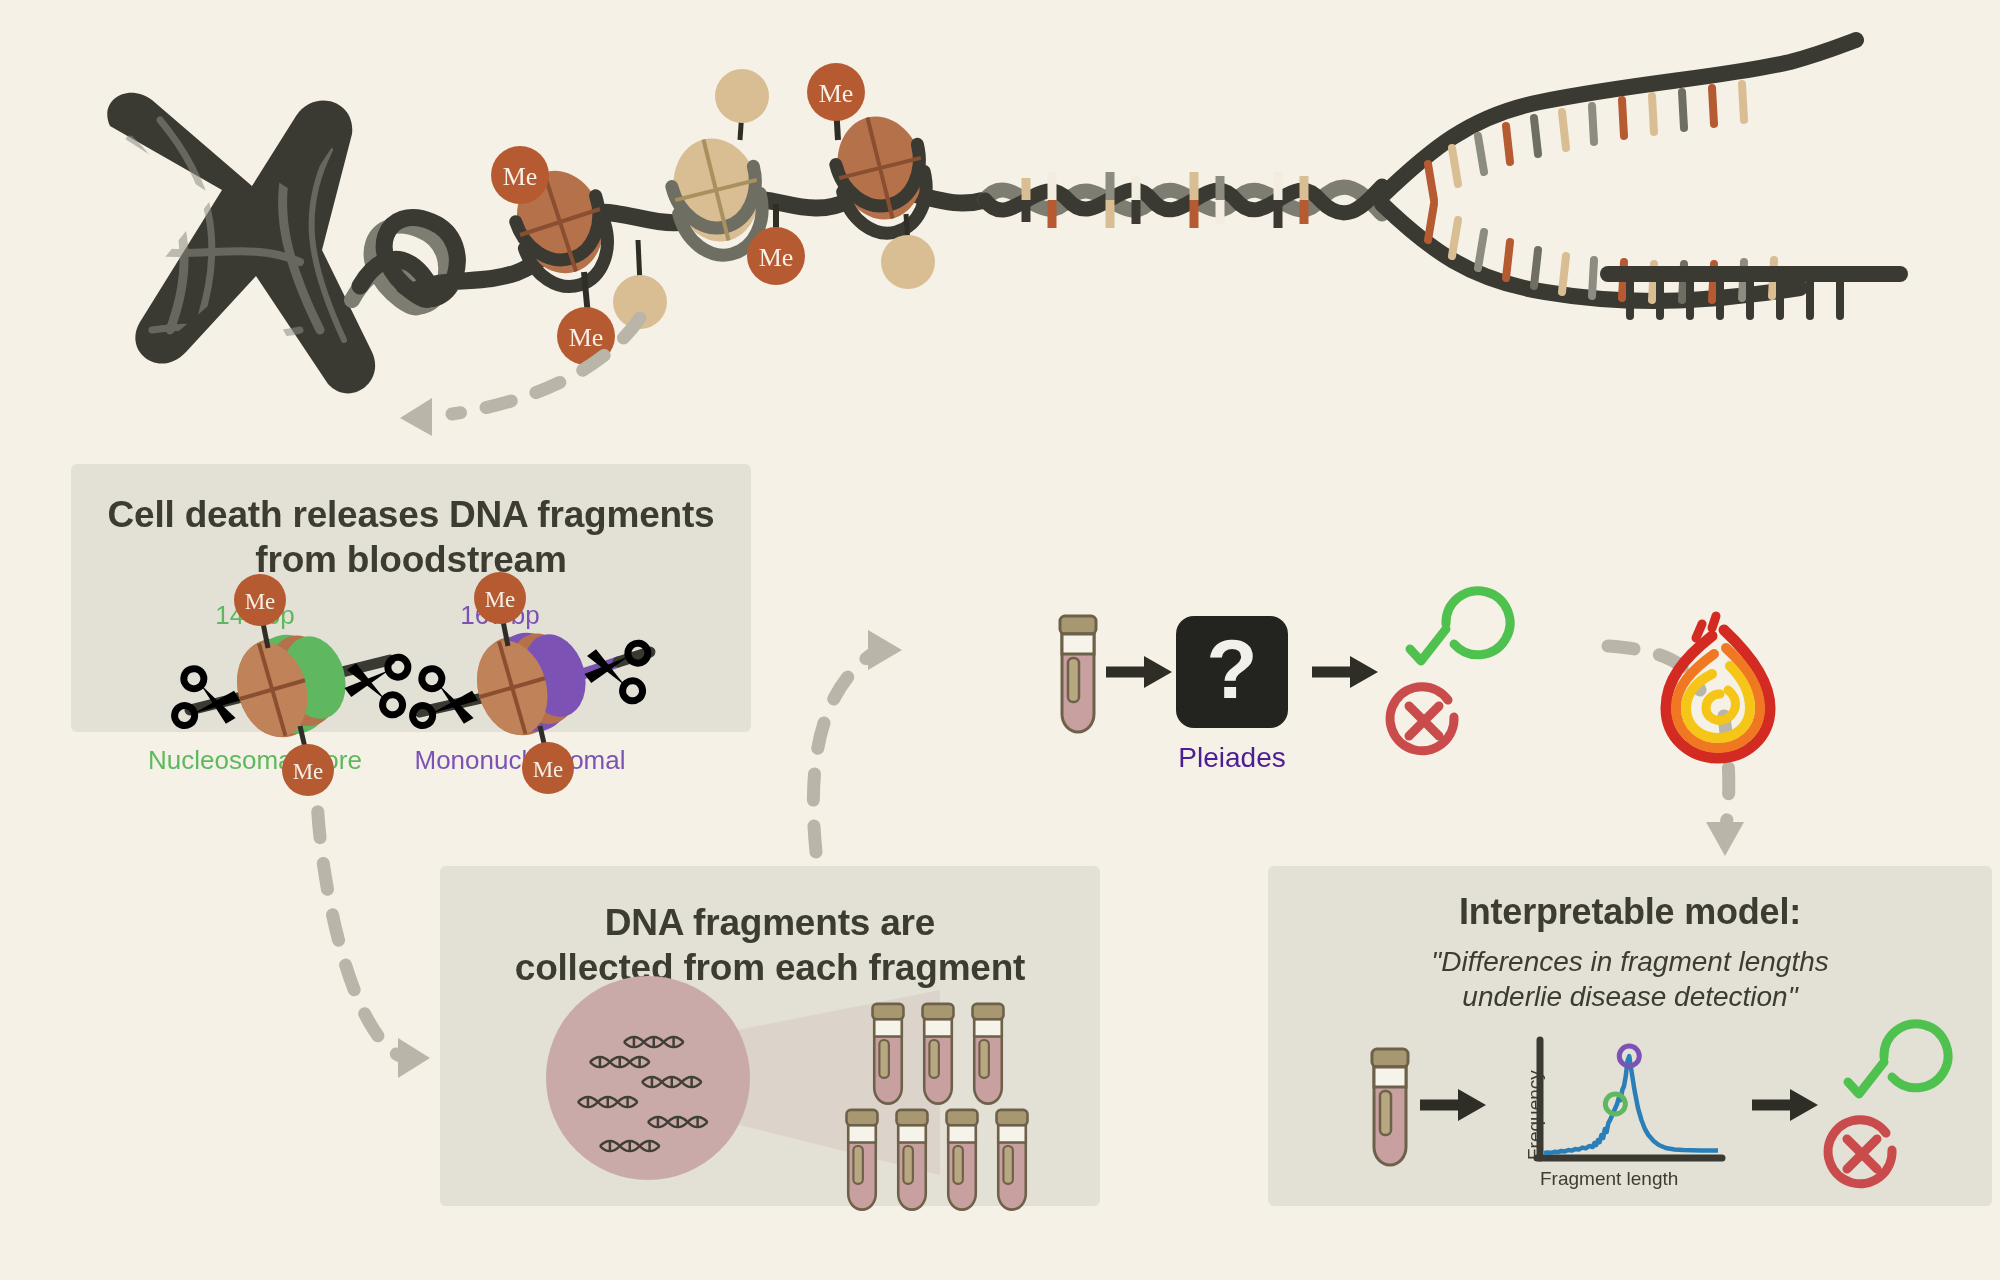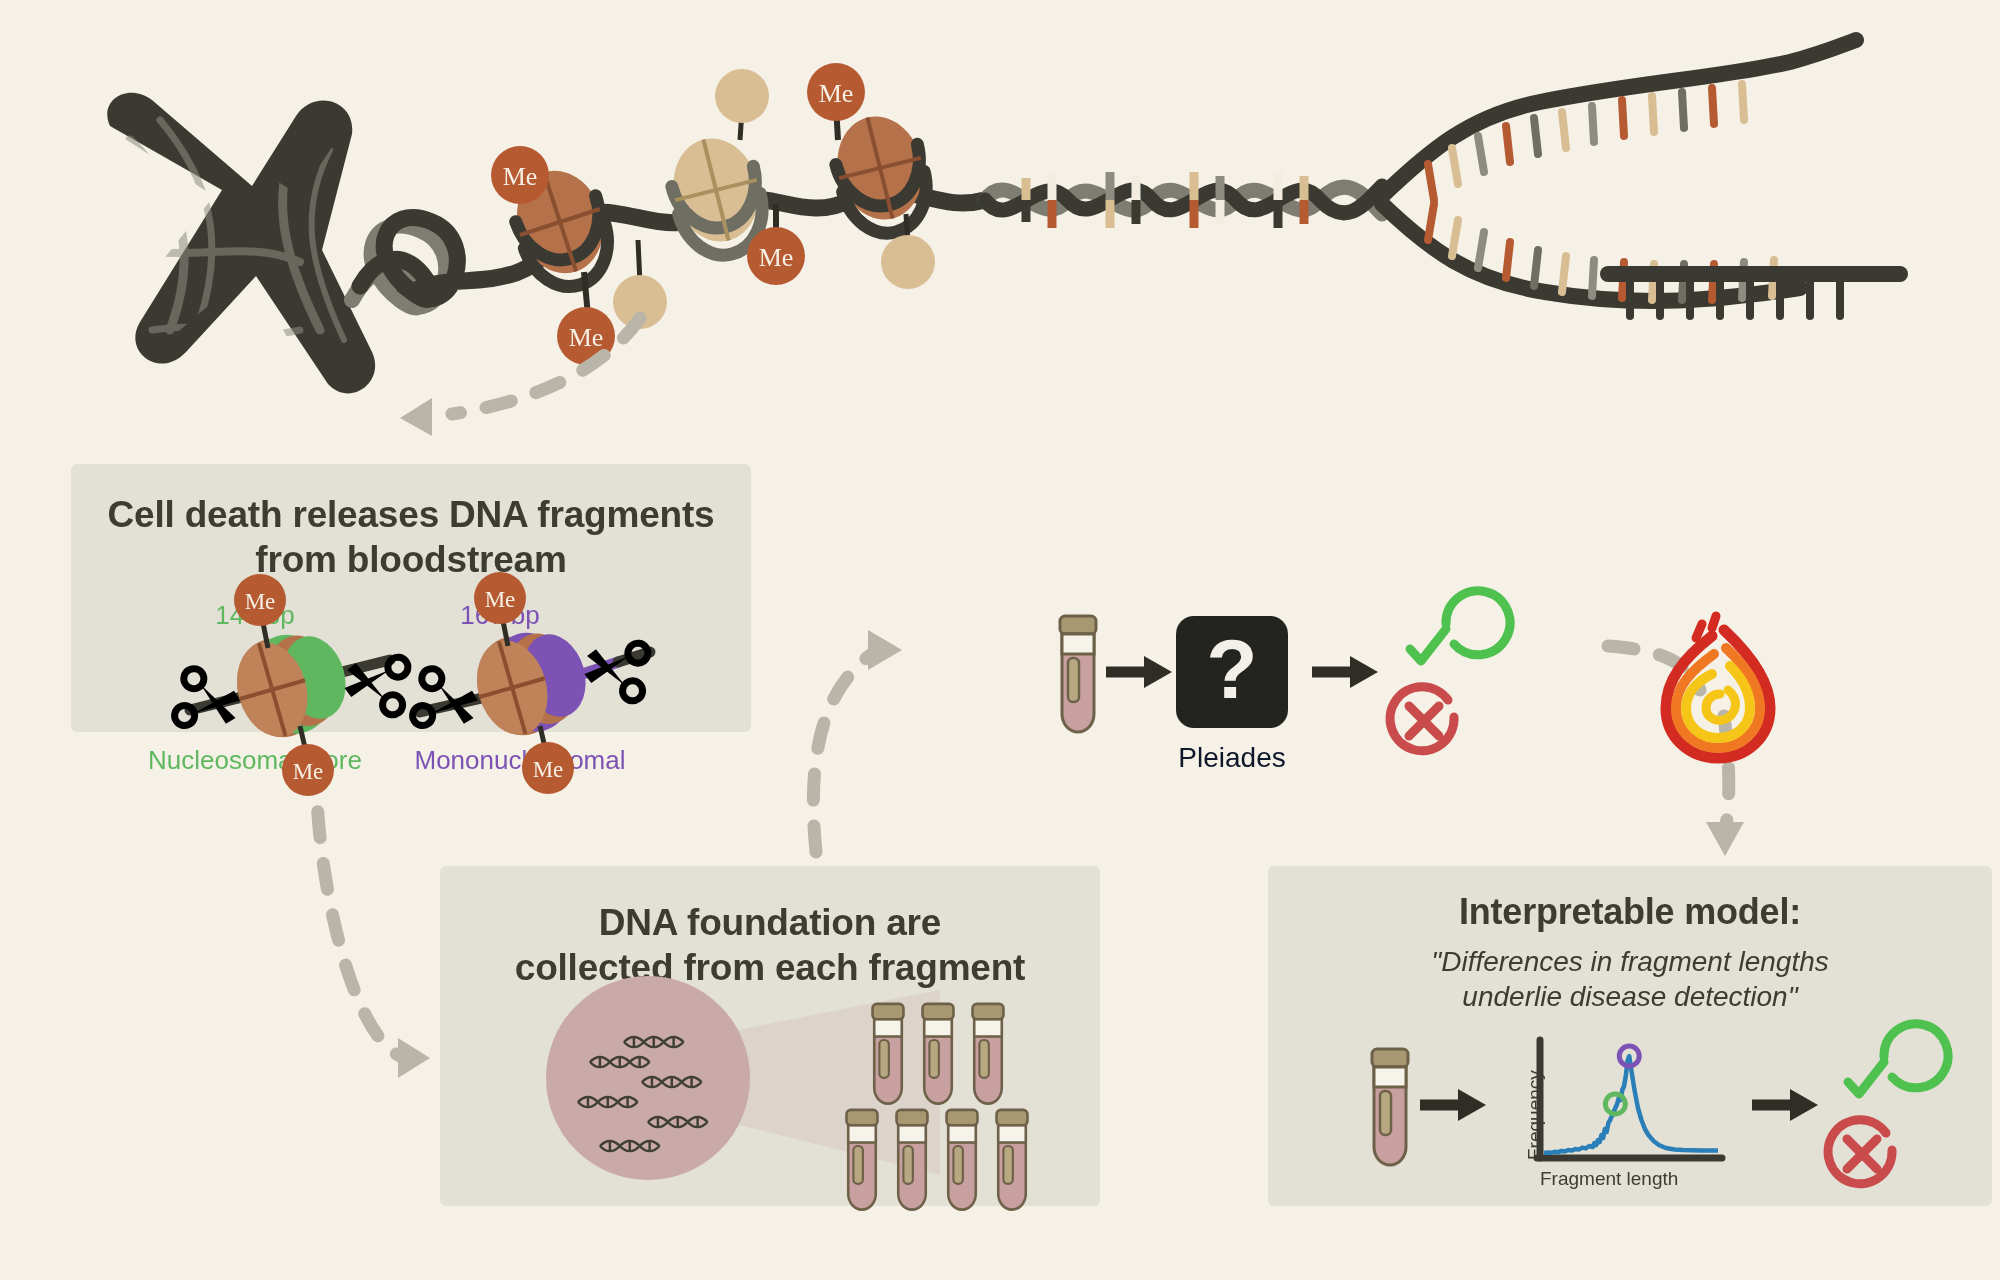--- a/index.html
+++ b/index.html
@@ -47,21 +47,21 @@
 
   
   #panel-alz{left:940px;top:455px;width:660px;height:355px;}
   #panel-alz .panel-title{font-size:37px;margin-top:46px;}
 
   .pleiades-box{
     position:absolute;width:112px;height:112px;border-radius:18px;background:#23231F;
     display:flex;align-items:center;justify-content:center;
   }
   .pleiades-q{color:#F2F0E9;font-size:84px;font-weight:bold;line-height:1;margin-top:-6px;}
-  .pleiades-cap{position:absolute;text-align:center;width:200px;font-size:28px;color:#0f172a;}
+  .pleiades-cap{position:absolute;text-align:center;width:200px;font-size:28px;color:#4c1d95;}
 
   
   #panel-collect{left:440px;top:866px;width:660px;height:340px;}
   #panel-collect .panel-title{font-size:37px;margin-top:34px;}
 
   
   #panel-interp{left:1268px;top:866px;width:724px;height:340px;}
   #panel-interp .panel-title{font-size:36px;margin-top:24px;}
   #panel-interp .panel-sub{font-size:28px;margin-top:10px;}
 
@@ -366,21 +366,21 @@
   </svg>
 
 
   <div class="pleiades-box" style="left:1176px;top:616px;">
     <span class="pleiades-q">?</span>
   </div>
   <div class="pleiades-cap" style="left:1132px;top:742px;">Pleiades</div>
 
   <div class="panel" id="panel-collect">
     <div class="panel-title">
-      <span>DNA foundation are</span><br>
+      <span>DNA fragments are</span><br>
       <span>collected from each fragment</span>
     </div>
   </div>
 
   <div class="panel" id="panel-interp">
     <div class="panel-title">Interpretable model:</div>
     <div class="panel-sub">
       <span>"Differences in fragment lengths</span><br>
       <span>underlie disease detection"</span>
     </div>

